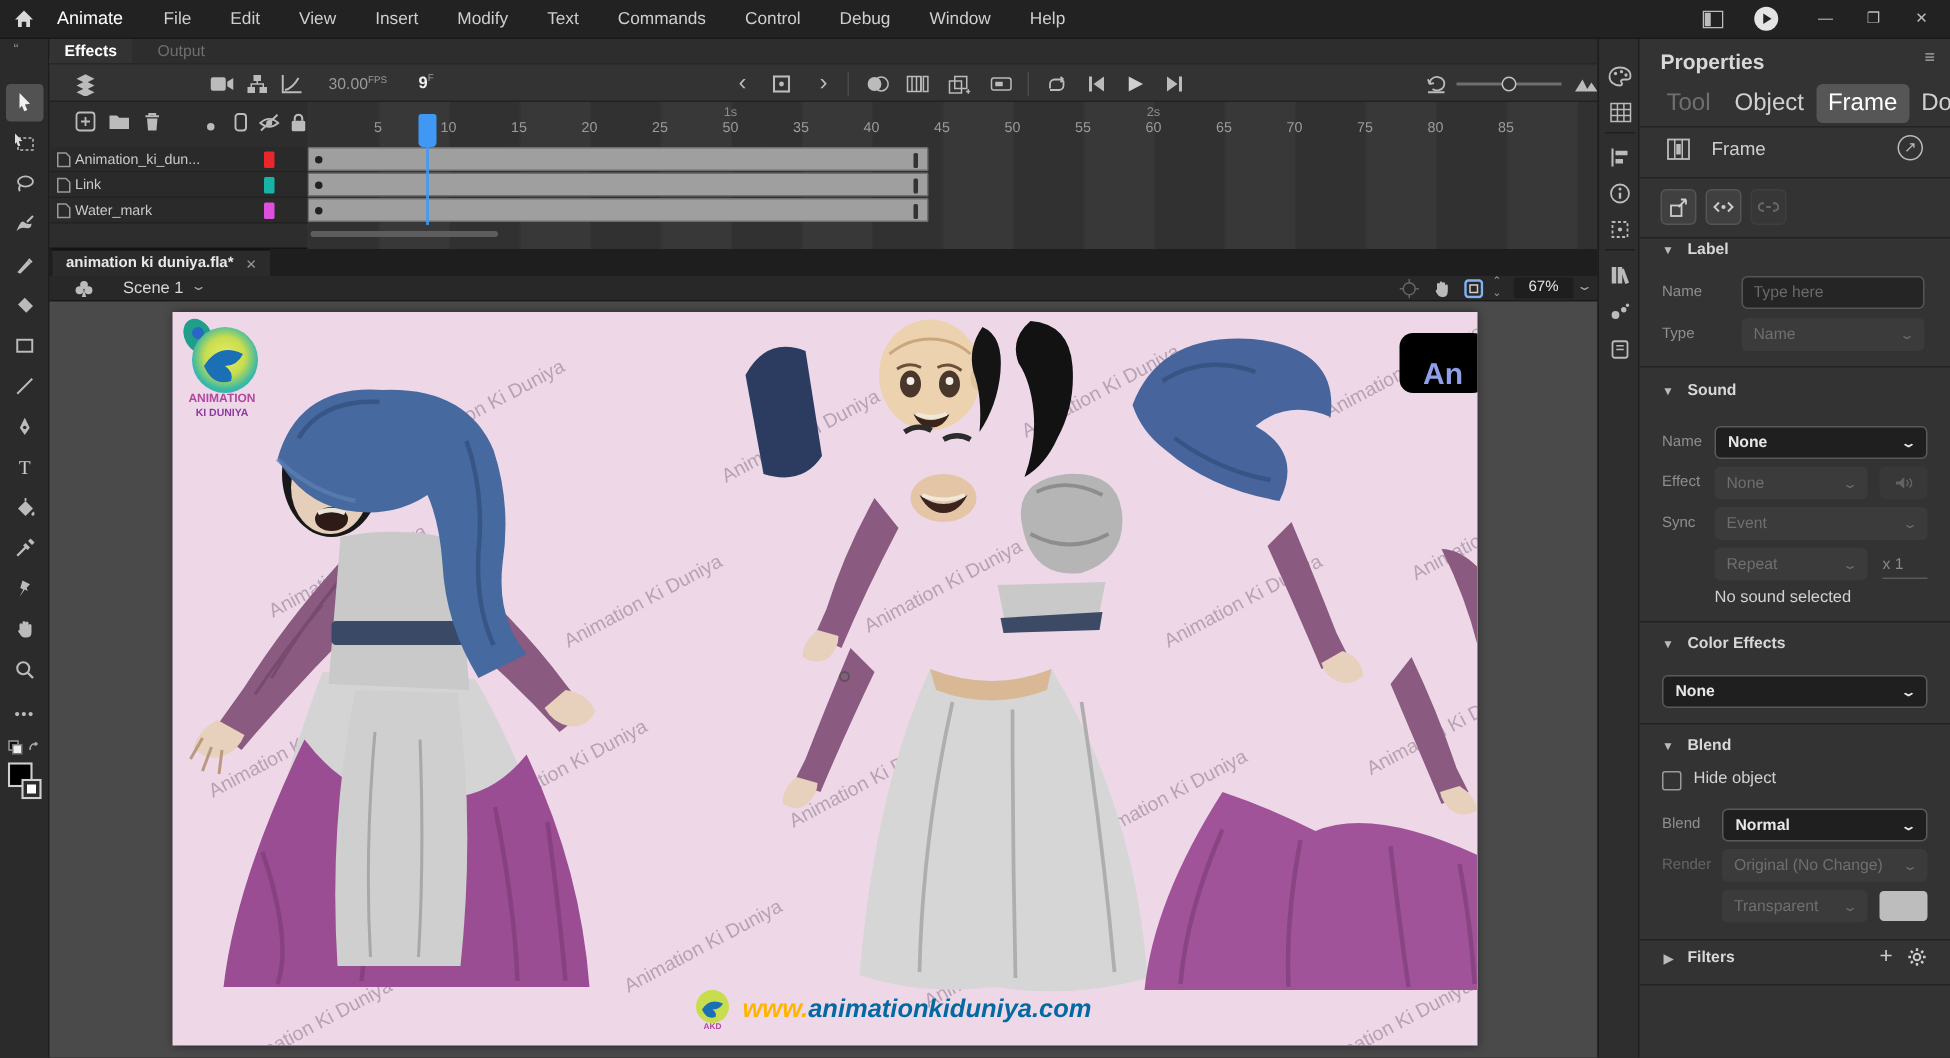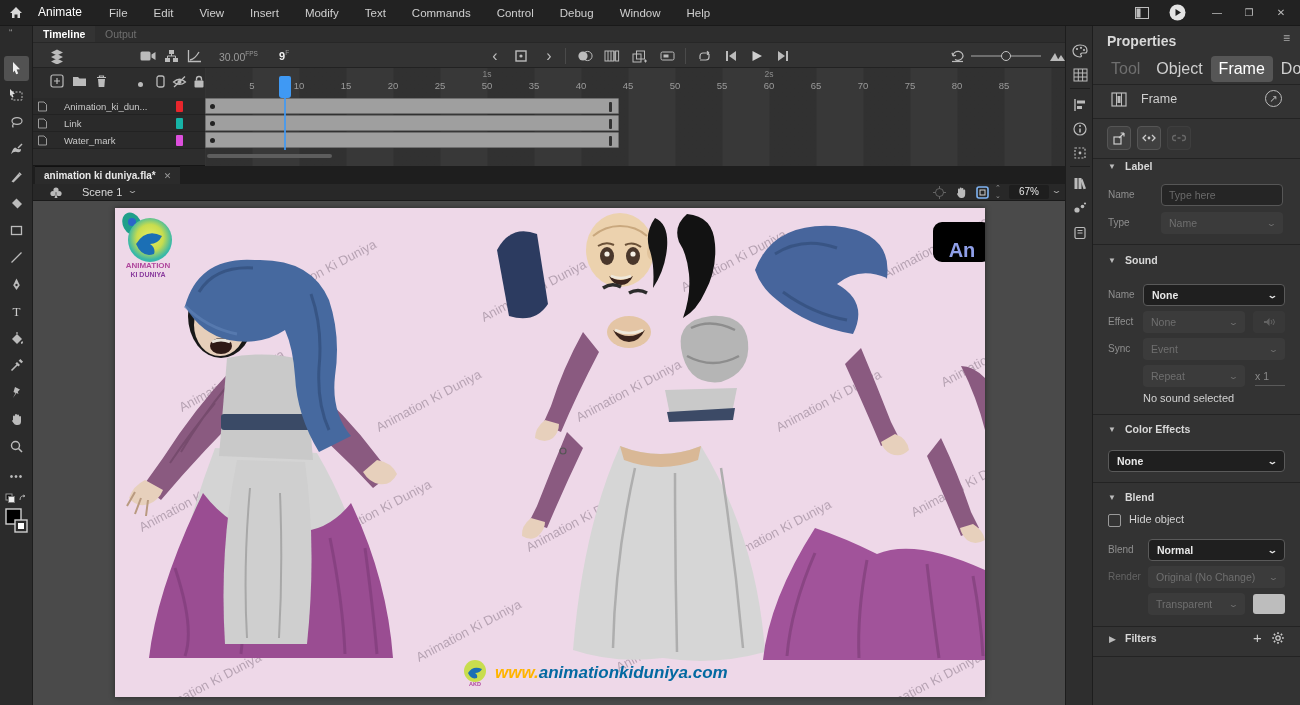--- a/index.html
+++ b/index.html
@@ -25,21 +25,21 @@
   .tlico{top:4px;width:20px;height:18px;display:flex;align-items:center;justify-content:center}
   #frames-wrap{left:172px;top:42px;width:860px;height:98px;background:#2c2c2c;overflow:hidden}
   #frames-grid{left:0;top:0;width:860px;height:98px;
      background:repeating-linear-gradient(90deg,#343434 0 1px,transparent 1px 47px),
                 repeating-linear-gradient(90deg,rgba(255,255,255,0.025) 0 47px,rgba(255,255,255,0.06) 47px 94px)}
   .rn{position:absolute;top:12px;transform:translateX(-50%);font-size:9.5px;color:#9b9b9b}
   .sec{position:absolute;top:1px;transform:translateX(-50%);font-size:8.5px;color:#8b8b8b}
   .span-row{position:absolute;left:0;width:414px;height:16px;background:#9f9f9f;border:1px solid #6f6f6f;border-radius:1px}
   .kf-dot{position:absolute;left:4px;top:5px;width:5px;height:5px;border-radius:50%;background:#222}
   .end-mark{position:absolute;right:6px;top:3px;width:3px;height:10px;background:#333;border-radius:1px}
-  .lrow{position:absolute;left:0;width:172px;height:17px;background:#2a2a2a;border-bottom:1px solid #222;display:flex;align-items:center;gap:16px;padding:0 4px}
+  .lrow{position:absolute;left:0;width:172px;height:17px;background:#2a2a2a;border-bottom:1px solid #222;display:flex;align-items:center;gap:2px;padding:0 4px}
   .lname{font-size:9.5px;color:#c9c9c9;white-space:nowrap;overflow:hidden;flex:1}
   .lchip{width:7px;height:11px;border-radius:1px;margin-right:18px}
   #playhead-marker{background:#3f99f4;border-radius:2px 2px 3px 3px}
   #playhead-line{background:rgba(63,153,244,0.85)}
   
   #docbar{left:33px;top:166px;width:1032px;height:18px;background:#1e1e1e}
   #doctab{left:2px;top:0;height:18px;background:#2b2b2b;display:flex;align-items:center;gap:8px;padding:0 9px;border-top:1px solid #111}
   #doctab span{font-size:10px;color:#e8e8e8;font-weight:bold}
   #doctab .close{color:#9a9a9a;font-weight:normal;font-size:9px}
   #editbar{left:33px;top:184px;width:1032px;height:17px;background:#282828;border-bottom:1px solid #1a1a1a}
@@ -209,21 +209,21 @@
   <span class="abs" style="left:5px;top:482px">
     <svg width="24" height="26" viewBox="0 0 24 26">
         <rect x="1" y="1" width="15" height="15" fill="#000" stroke="#cfcfcf" stroke-width="1.4"></rect>
         <rect x="10" y="12" width="12" height="12" fill="#2b2b2b" stroke="#cfcfcf" stroke-width="1.4"></rect>
         <rect x="13" y="15" width="6" height="6" fill="#fff"></rect>
       </svg>
   </span>
 </div>
 
 <div class="abs" id="timeline">
-  <span class="abs ptab" style="left:0;top:0;color:#fff;font-weight:bold;background:#333">Timeline</span>
+  <span class="abs ptab" style="left:0;top:0;color:#fff;font-weight:bold;background:#333">Effects</span>
   <span class="abs ptab dim" style="left:62px;top:0">Output</span>
 
   <div class="abs" id="tl-toolbar">
     <span class="abs tlico" style="left:14px">
       <svg width="16" height="16" viewBox="0 0 16 16">
           <path d="M8 1.5 L14 4.5 L8 7.5 L2 4.5Z M8 6 L14 9 L8 12 L2 9Z M8 10.5 L14 13.5 L8 16.5 L2 13.5Z" fill="#bbb"></path>
         </svg>
     </span>
     <span class="abs tlico" style="left:105px">
       <svg width="16" height="12" viewBox="0 0 16 12">

